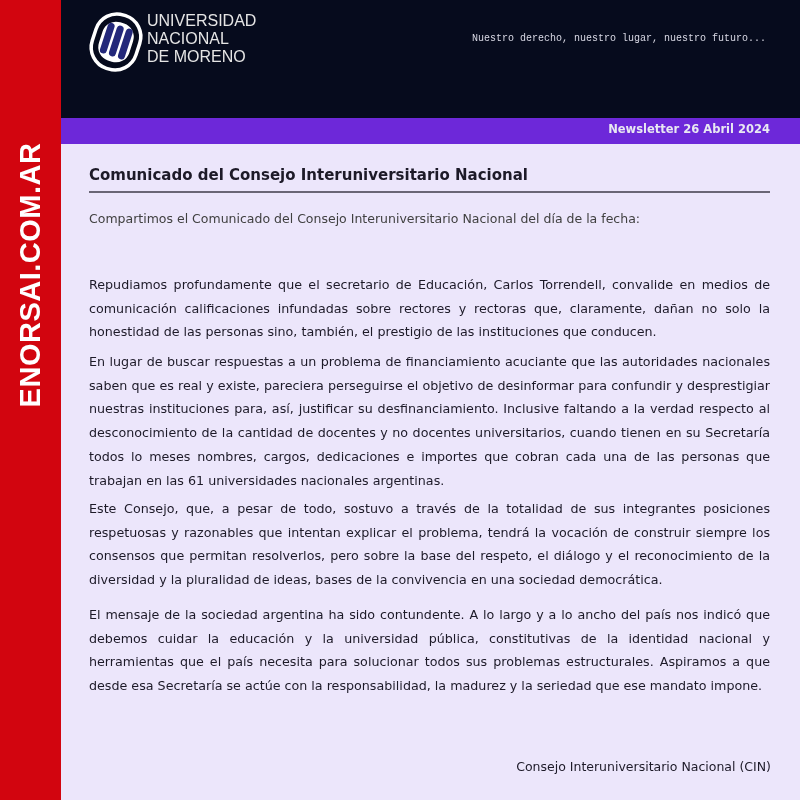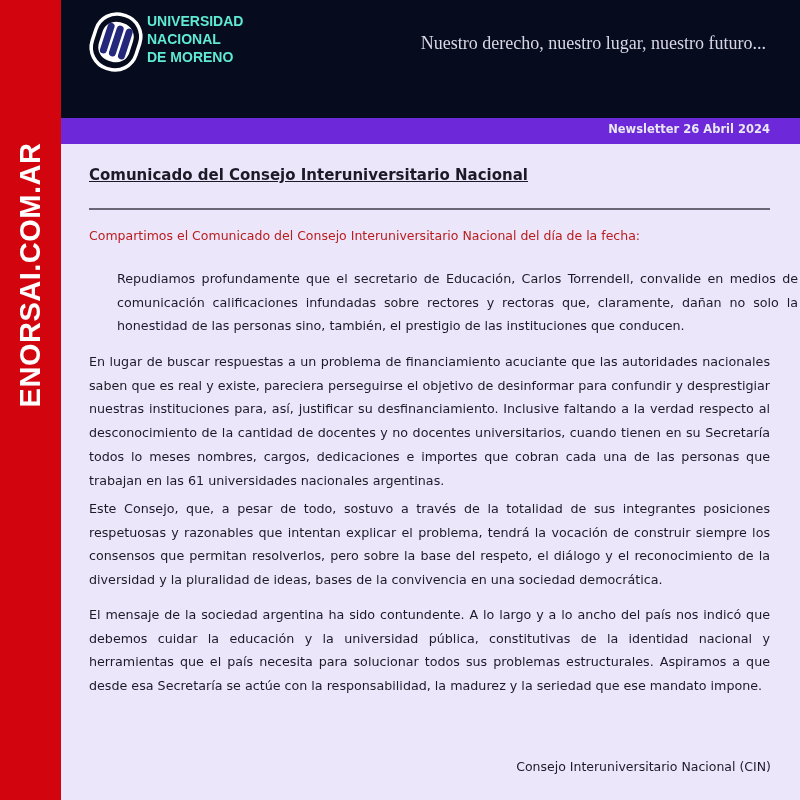--- a/index.html
+++ b/index.html
@@ -18,41 +18,41 @@
     color: #ffffff; font-family: "Liberation Sans", sans-serif; font-weight: bold;
     font-size: 29px; letter-spacing: 0.5px; white-space: nowrap;
   }
   .header {
     position: absolute; left: 61px; top: 0; width: 739px; height: 118px;
     background: #060b1d;
   }
   .logo-mark { position: absolute; left: 24px; top: 8px; width: 62px; height: 68px; }
   .logo-text {
     position: absolute; left: 86px; top: 12px;
-    color: #5eead4; font-family: "Liberation Sans", sans-serif; font-weight: bold;
-    font-size: 14px; line-height: 18px;
+    color: #e5e5e5; font-family: "Liberation Sans", sans-serif; font-weight: normal;
+    font-size: 16px; line-height: 18px;
   }
   .tagline {
     position: absolute; right: 34px; top: 33px;
-    color: #d8d8e4; font-family: Liberation Serif, serif; font-size: 18px;
+    color: #d8d8e4; font-family: Liberation Mono, monospace; font-size: 10px;
   }
   .bar {
     position: absolute; left: 61px; top: 118px; width: 739px; height: 26px;
     background: #6d28d9;
   }
   .bar-text {
     position: absolute; right: 30px; top: 4px;
     color: #e8e8f2; font-weight: bold; font-size: 11.5px;
   }
   .content { position: absolute; left: 89px; top: 166px; width: 681px; }
   .title {
-    font-weight: bold; font-size: 15px; color: #1d1a28; padding-bottom: 24px;
-    border-bottom: 2px solid #6a6675; margin: 0; text-decoration: underline;
+    font-weight: bold; font-size: 15px; color: #1d1a28; padding-bottom: 7px;
+    border-bottom: 2px solid #6a6675; margin: 0;
   }
-  .intro { font-size: 12.5px; color: #b91c1c; margin: 18px 0 0 0; }
+  .intro { font-size: 12.5px; color: #404040; margin: 18px 0 0 0; }
   .para {
     font-size: 12.7px; line-height: 23.7px; color: #1d1a28; text-align: justify;
     margin: 0;
   }
   .sig {
     position: absolute; right: 29px; top: 747px; text-align: right;
     font-size: 12.5px; line-height: 24px; color: #1d1a28; font-weight: bold;
   }
   .sig div:last-child { font-weight: normal; margin-top: 8px; }
 </style>
@@ -81,21 +81,21 @@
   <div class="tagline">Nuestro derecho, nuestro lugar, nuestro futuro...</div>
 </div>
 
 <div class="bar">
   <div class="bar-text">Newsletter 26 Abril 2024</div>
 </div>
 
 <div class="content">
   <h1 class="title">Comunicado del Consejo Interuniversitario Nacional</h1>
   <p class="intro">Compartimos el Comunicado del Consejo Interuniversitario Nacional del día de la fecha:</p>
-  <p class="para" style="position:absolute; top:101px; left:0; width:681px;margin-left:28px;">Repudiamos profundamente que el secretario de Educación, Carlos Torrendell, convalide en medios de comunicación calificaciones infundadas sobre rectores y rectoras que, claramente, dañan no solo la honestidad de las personas sino, también, el prestigio de las instituciones que conducen.</p>
+  <p class="para" style="position:absolute; top:107px; left:0; width:681px;">Repudiamos profundamente que el secretario de Educación, Carlos Torrendell, convalide en medios de comunicación calificaciones infundadas sobre rectores y rectoras que, claramente, dañan no solo la honestidad de las personas sino, también, el prestigio de las instituciones que conducen.</p>
   <p class="para" style="position:absolute; top:184px; left:0; width:681px;">En lugar de buscar respuestas a un problema de financiamiento acuciante que las autoridades nacionales saben que es real y existe, pareciera perseguirse el objetivo de desinformar para confundir y desprestigiar nuestras instituciones para, así, justificar su desfinanciamiento. Inclusive faltando a la verdad respecto al desconocimiento de la cantidad de docentes y no docentes universitarios, cuando tienen en su Secretaría todos lo meses nombres, cargos, dedicaciones e importes que cobran cada una de las personas que trabajan en las 61 universidades nacionales argentinas.</p>
   <p class="para" style="position:absolute; top:331px; left:0; width:681px;">Este Consejo, que, a pesar de todo, sostuvo a través de la totalidad de sus integrantes posiciones respetuosas y razonables que intentan explicar el problema, tendrá la vocación de construir siempre los consensos que permitan resolverlos, pero sobre la base del respeto, el diálogo y el reconocimiento de la diversidad y la pluralidad de ideas, bases de la convivencia en una sociedad democrática.</p>
   <p class="para" style="position:absolute; top:437px; left:0; width:681px;">El mensaje de la sociedad argentina ha sido contundente. A lo largo y a lo ancho del país nos indicó que debemos cuidar la educación y la universidad pública, constitutivas de la identidad nacional y herramientas que el país necesita para solucionar todos sus problemas estructurales. Aspiramos a que desde esa Secretaría se actúe con la responsabilidad, la madurez y la seriedad que ese mandato impone.</p>
 </div>
 
 <div class="sig">
   <div>Consejo Interuniversitario Nacional (CIN)</div>
 </div>
 
 </body></html>

